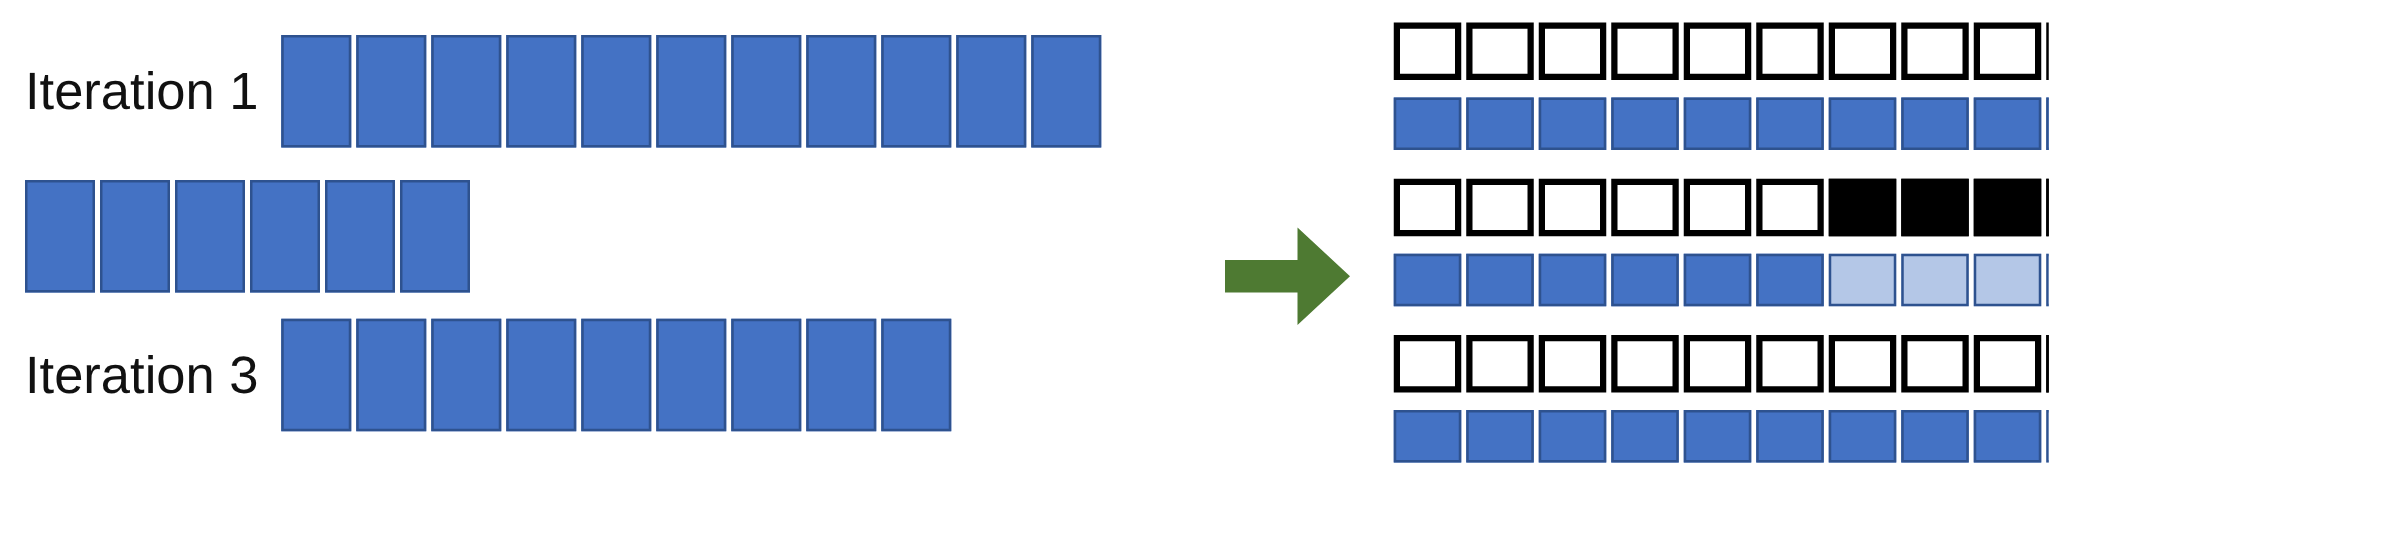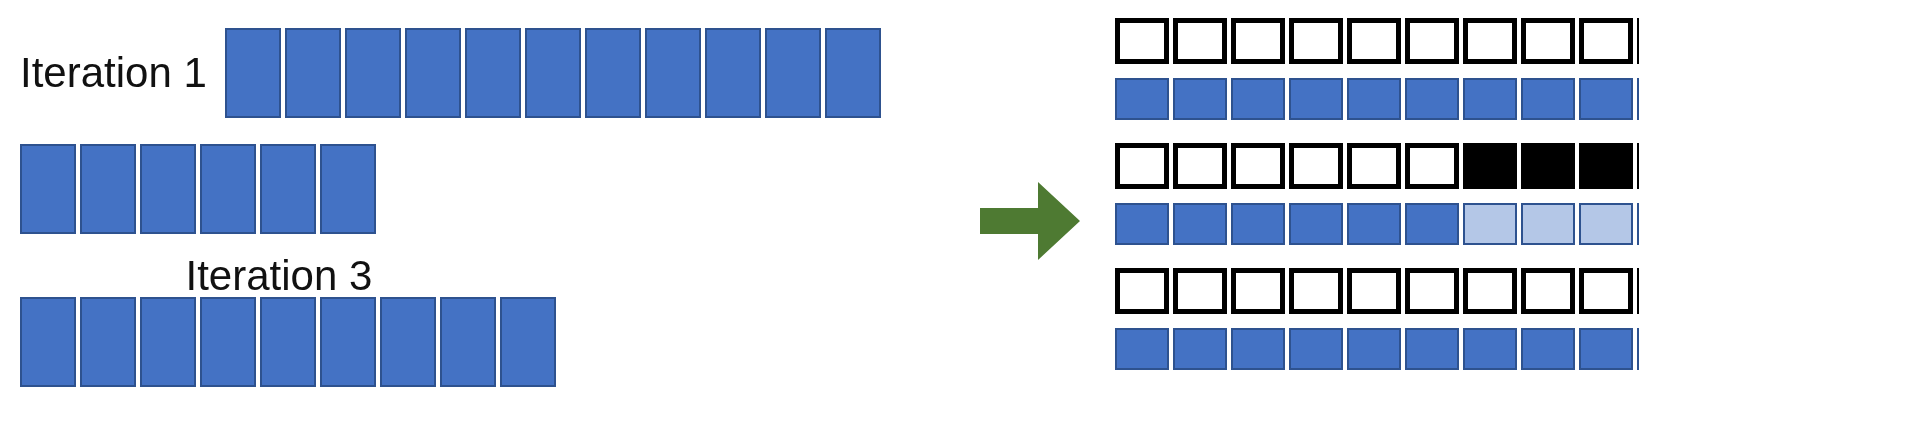--- a/index.html
+++ b/index.html
@@ -121,21 +121,21 @@
     <div class="bar-run" id="barrun-1">
         <div class="bar"></div>
         <div class="bar"></div>
         <div class="bar"></div>
         <div class="bar"></div>
         <div class="bar"></div>
         <div class="bar"></div>
       </div>
   </div>
 
-  <div class="iter-row" id="iter-row-2" style="top:255px;flex-direction:column;">
+  <div class="iter-row" id="iter-row-2" style="top:255px;">
     <div class="iter-label">Iteration 3</div>
     <div class="bar-run" id="barrun-2">
         <div class="bar"></div>
         <div class="bar"></div>
         <div class="bar"></div>
         <div class="bar"></div>
         <div class="bar"></div>
         <div class="bar"></div>
         <div class="bar"></div>
         <div class="bar"></div>

